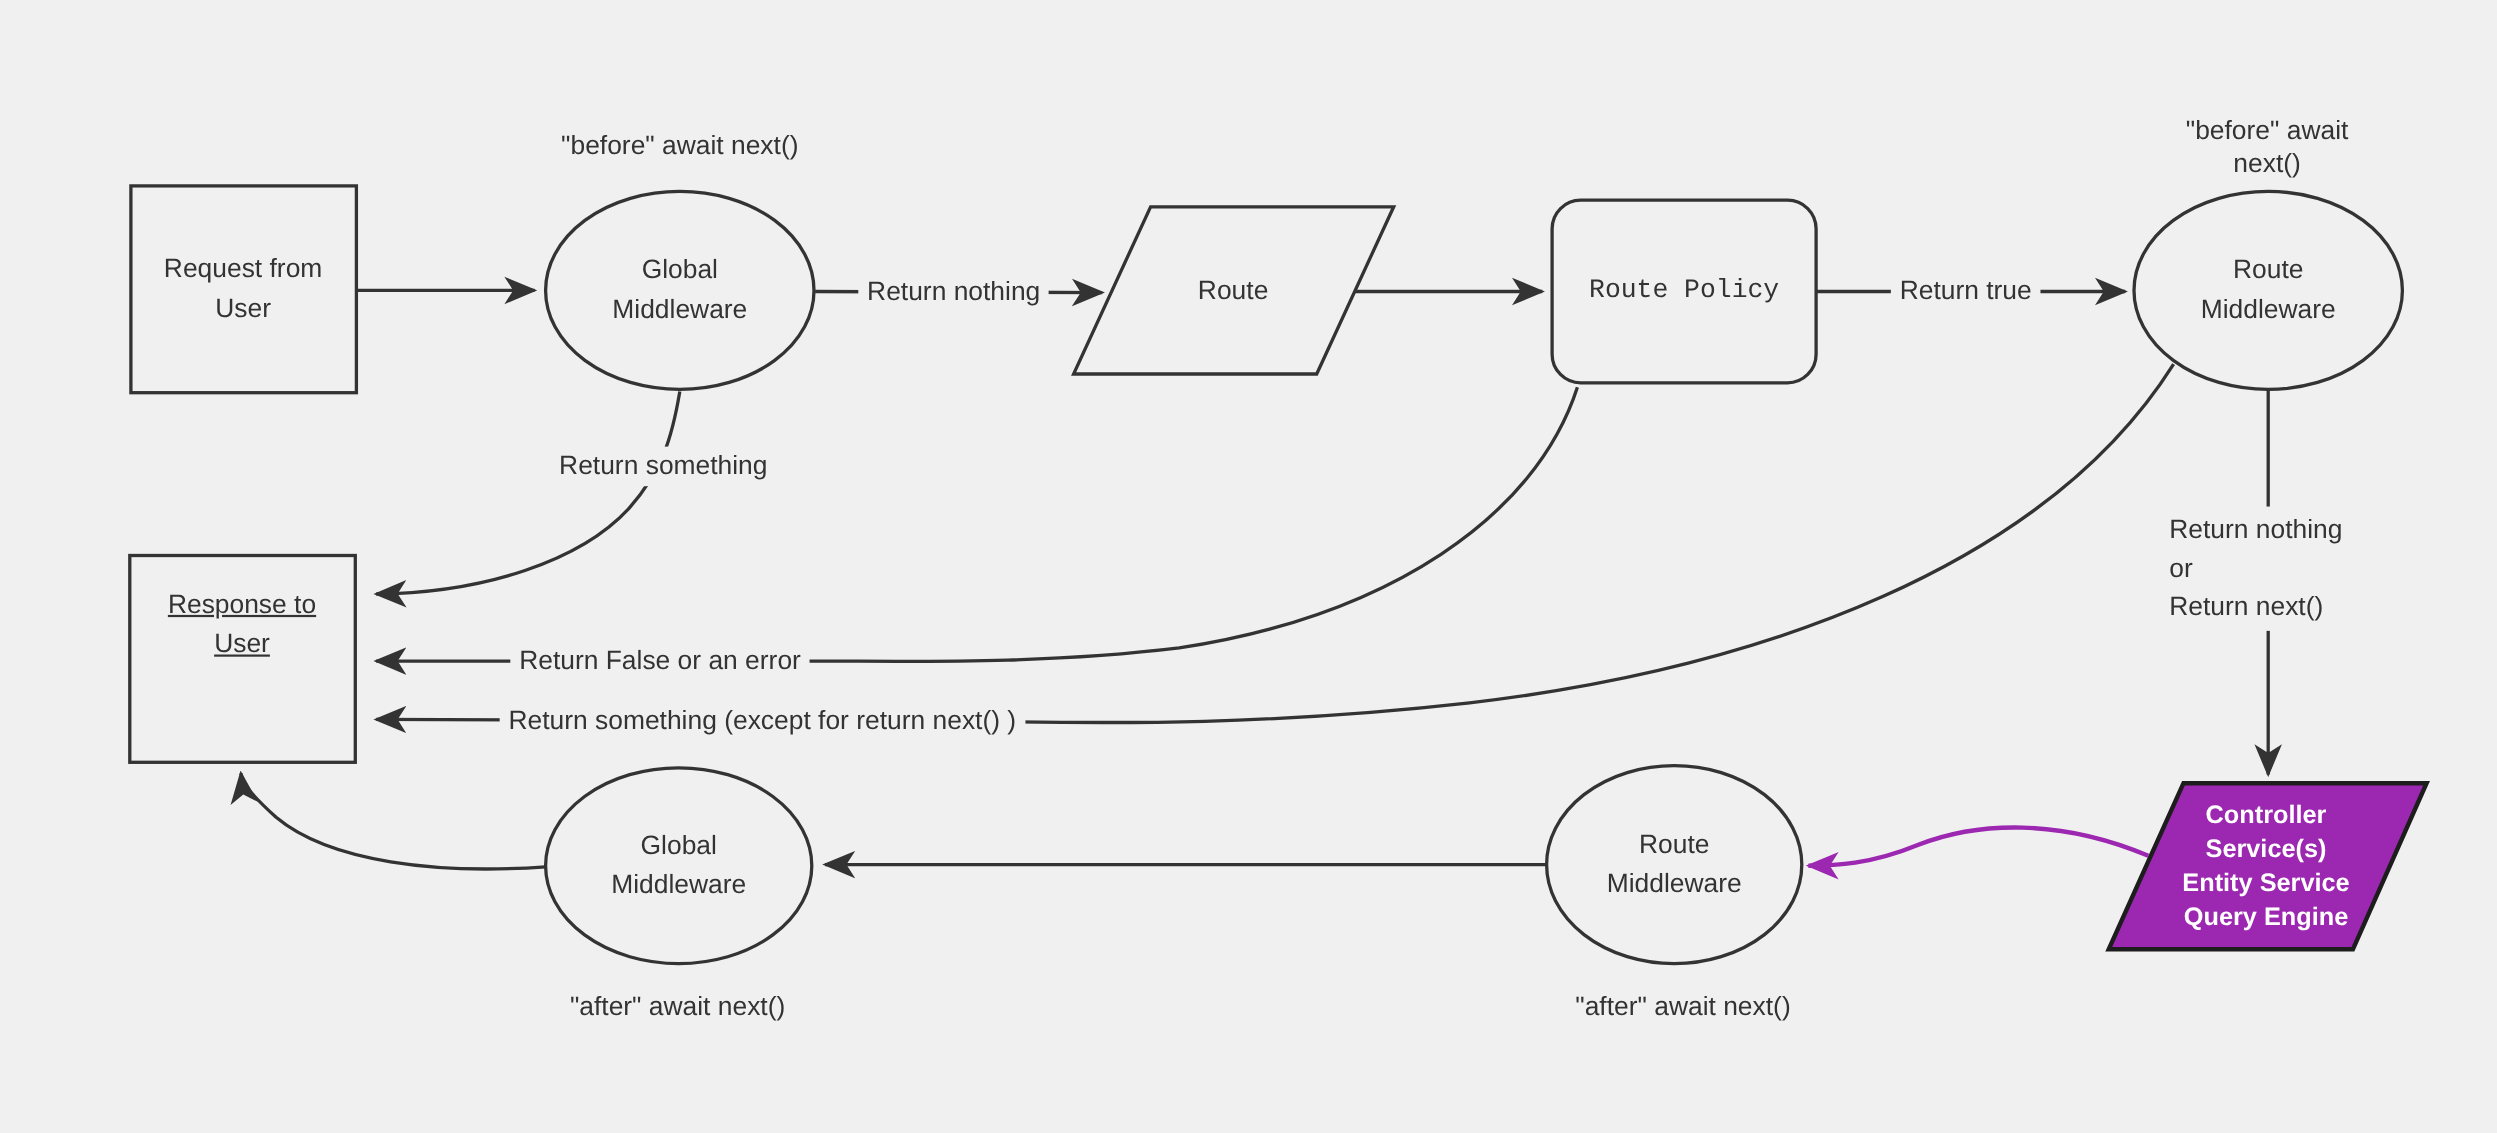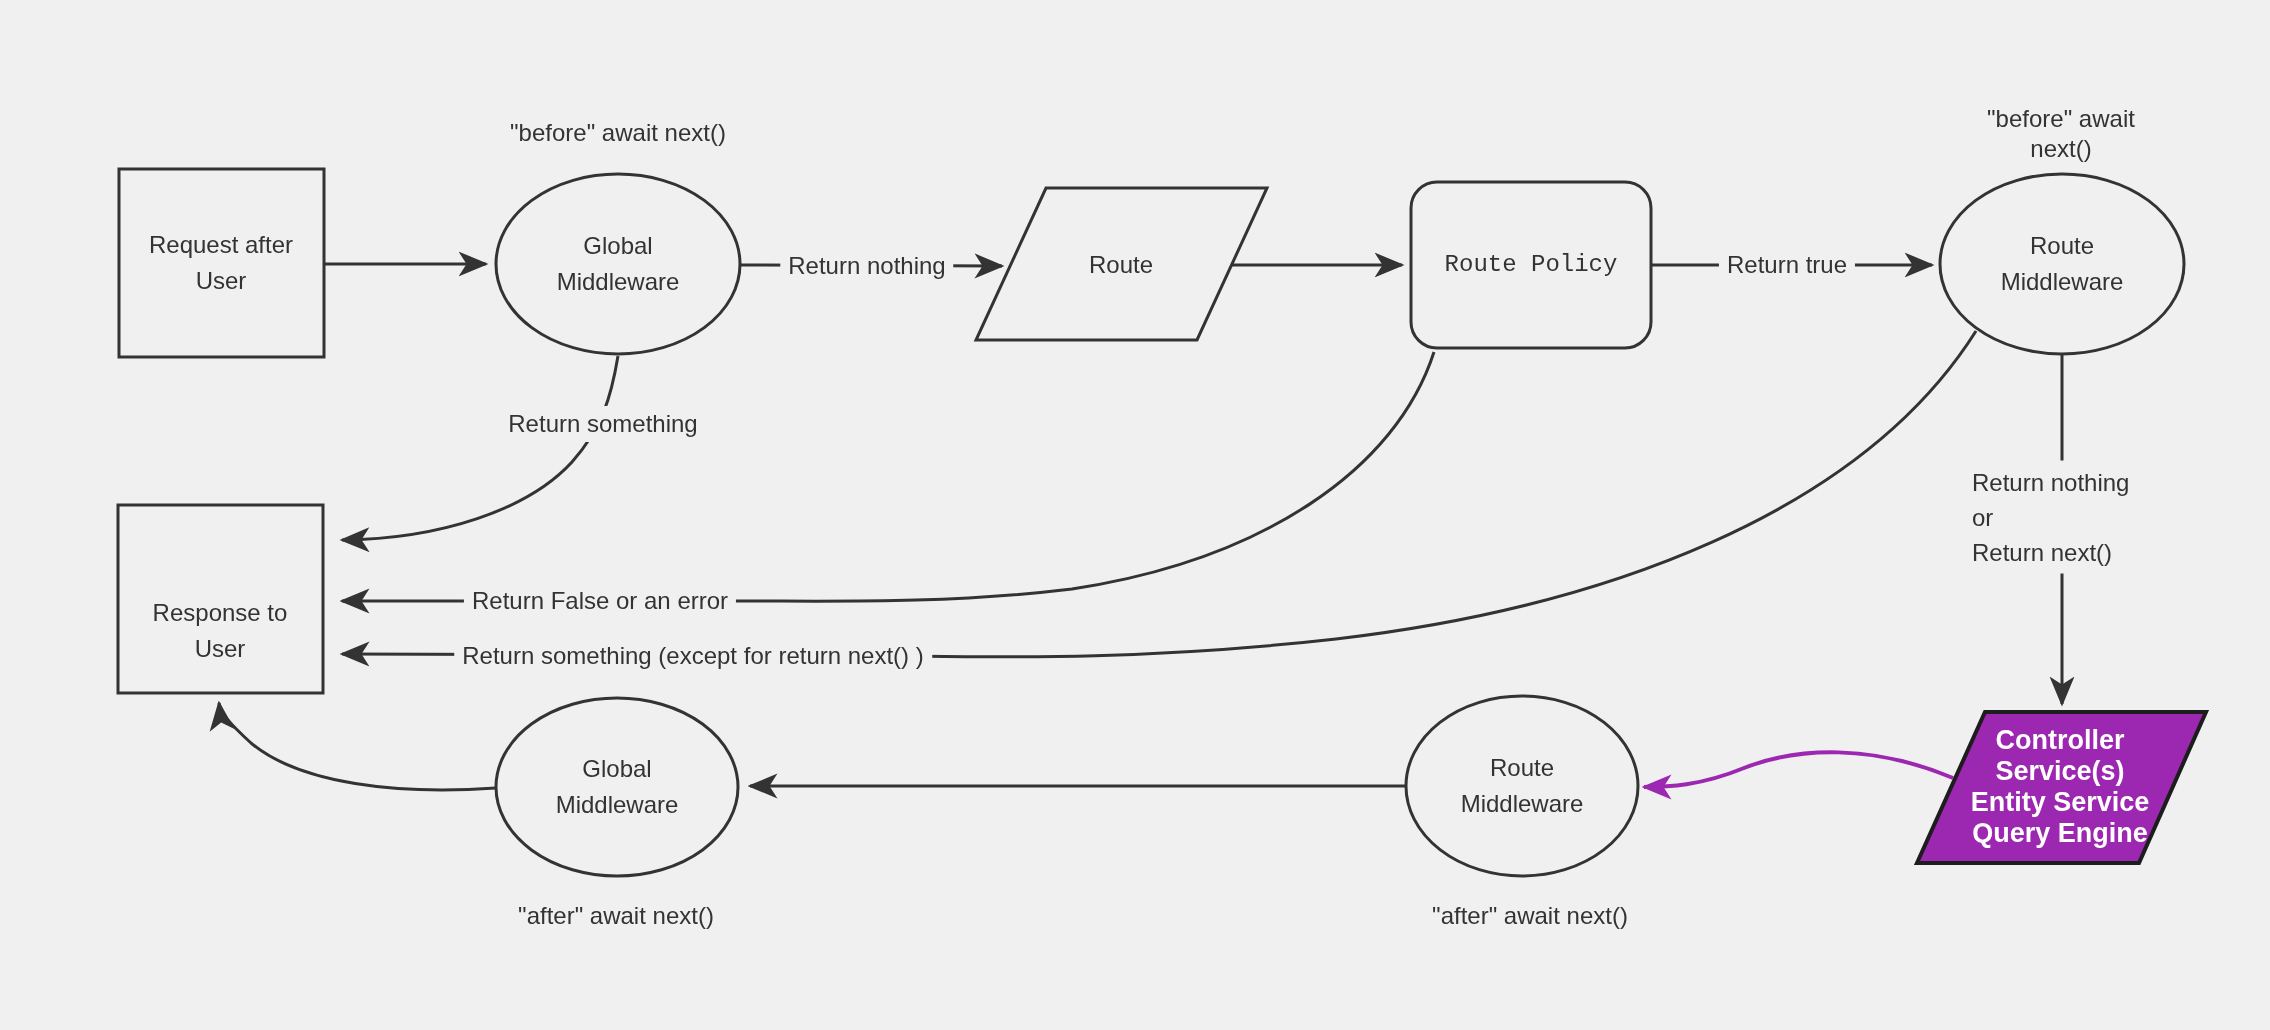--- a/index.html
+++ b/index.html
@@ -20,21 +20,21 @@
     font-size:24px; line-height:35px; white-space:pre-line;
     text-align:left; background:#f0f0f0; padding:4px 8px; color:#333333;
   }
   .node-lbl {
     position:absolute; transform:translate(-50%,-50%);
     font-size:24px; line-height:36px; white-space:pre-line;
     text-align:center; color:#333333; background:transparent;
   }
   .node-lbl-purple {
     position:absolute; transform:translate(-50%,-50%);
-    font-size:27px; line-height:31px; white-space:pre-line;
+    font-size:23px; line-height:31px; white-space:pre-line;
     text-align:center; color:#ffffff; font-weight:bold; background:transparent;
   }
 </style>
 </head>
 <body>
 
 <div class="canvas">
 
   <svg width="2270" height="1030" viewBox="0 0 2270 1030">
     <defs>
@@ -66,29 +66,29 @@
       <path d="M 1046 188 L 1267 188 L 1197 340 L 976 340 Z"></path>
       <rect x="1411" y="182" width="240" height="166" rx="26"></rect>
       <ellipse cx="2062" cy="264" rx="122" ry="90"></ellipse>
       <rect x="118" y="505" width="205" height="188"></rect>
       <ellipse cx="1522" cy="786" rx="116" ry="90"></ellipse>
       <ellipse cx="617" cy="787" rx="121" ry="89"></ellipse>
     </g>
     <path d="M 1985 712 L 2206 712 L 2139 863 L 1917 863 Z" fill="#9c27b0" stroke="#1d1d1d" stroke-width="4"></path>
   </svg>
 
-  <div class="node-lbl" style="left:221px; top:263px;">Request after
+  <div class="node-lbl" style="left:221px; top:263px;">Request from
 User</div>
   <div class="node-lbl" style="left:618px; top:264px;">Global
 Middleware</div>
   <div class="node-lbl" style="left:1121px; top:265px;">Route</div>
   <div class="node-lbl" style="left:1531px; top:265px;font-family:Liberation Mono, monospace;">Route Policy</div>
   <div class="node-lbl" style="left:2062px; top:264px;">Route
 Middleware</div>
-  <div class="node-lbl" style="left:220px; top:631px;">Response to
+  <div class="node-lbl" style="left:220px; top:568px;text-decoration:underline;">Response to
 User</div>
   <div class="node-lbl-purple" style="left:2060px; top:787px;">Controller
 Service(s)
 Entity Service
 Query Engine</div>
   <div class="node-lbl" style="left:1522px; top:786px;">Route
 Middleware</div>
   <div class="node-lbl" style="left:617px; top:787px;">Global
 Middleware</div>
 

